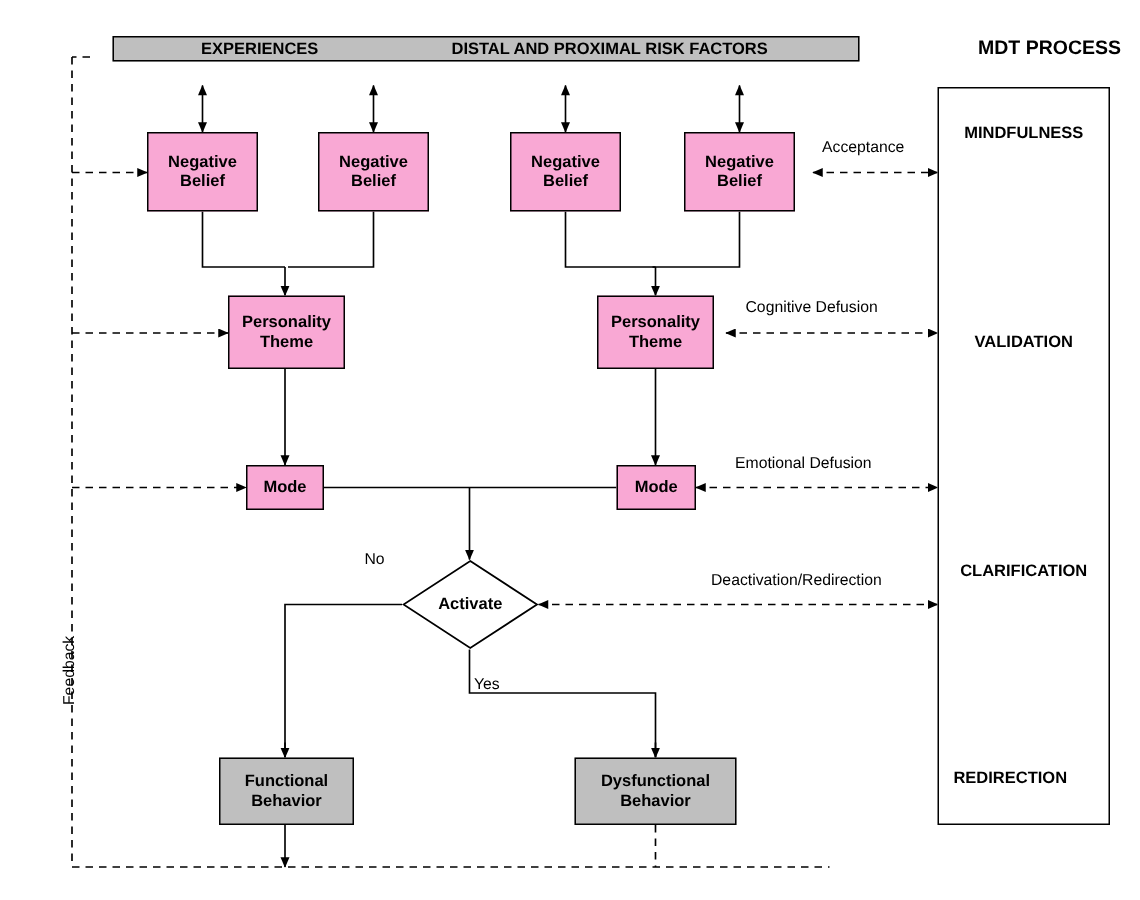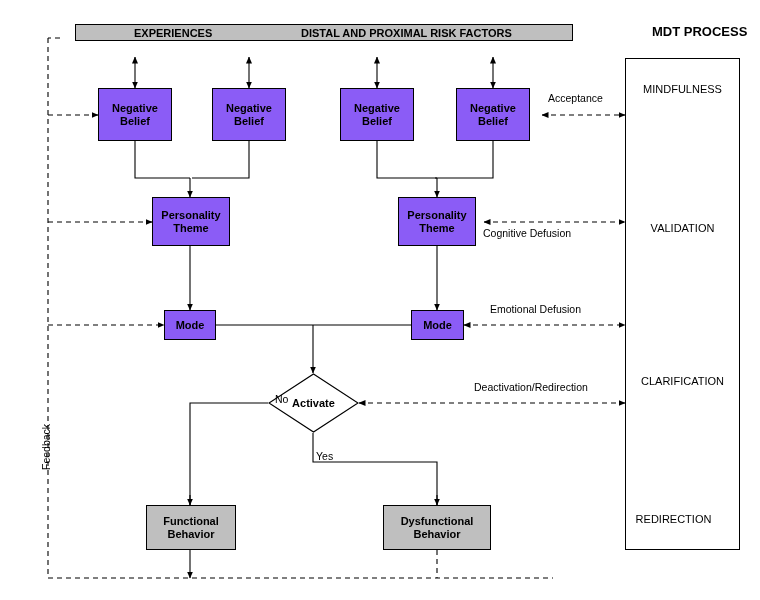--- a/index.html
+++ b/index.html
@@ -12,21 +12,21 @@
     width: 760px;
     height: 600px;
     background: #ffffff;
     font-family: "Liberation Sans", sans-serif;
     overflow: hidden;
   }
   .node {
     position: absolute;
     box-sizing: border-box;
     border: 1px solid #000000;
-    background: #8b5cf6;
+    background: #f9a8d4;
     display: flex;
     align-items: center;
     justify-content: center;
     text-align: center;
     font-weight: bold;
     font-size: 11px;
     line-height: 1.15;
     color: #000000;
     white-space: pre-line;
   }
@@ -48,21 +48,21 @@
     display: block;
   }
   .mdt-box {
     position: absolute;
     box-sizing: border-box;
     border: 1px solid #000000;
     background: #ffffff;
   }
   .mdt-label {
     position: absolute;
-    font-weight: normal;
+    font-weight: bold;
     font-size: 11px;
     color: #000000;
     text-align: center;
     white-space: nowrap;
   }
   .mdt-title {
     position: absolute;
     font-weight: bold;
     font-size: 13px;
     color: #000000;
@@ -212,32 +212,32 @@
 
   <div class="node" style="left:164px; top:310px; width:52px; height:30px;">Mode</div>
   <div class="node" style="left:411px; top:310px; width:53px; height:30px;">Mode</div>
 
   <div class="diamond-wrap" style="left:268px; top:373px; width:91px; height:60px;">
     <svg class="diamond-shape" viewBox="0 0 91 60" preserveAspectRatio="none">
       <polygon points="45.5,1 90,30 45.5,59 1,30" fill="#ffffff" stroke="#000000" stroke-width="1.2"></polygon>
     </svg>
     <div class="diamond-text">Activate</div>
   </div>
-  <div class="small-label" style="left:243px; top:393px;margin-left:32px;">No</div>
+  <div class="small-label" style="left:243px; top:367px;">No</div>
   <div class="small-label" style="left:316px; top:450px;">Yes</div>
 
   <div class="node gray" style="left:146px; top:505px; width:90px; height:45px;">Functional
 Behavior</div>
   <div class="node gray" style="left:383px; top:505px; width:108px; height:45px;">Dysfunctional
 Behavior</div>
 
   <div class="feedback-label" style="left:40px; top:470px;">Feedback</div>
 
   <div class="edge-label" style="left:548px; top:92px;">Acceptance</div>
-  <div class="edge-label" style="left:483px; top:199px;margin-top:28px;">Cognitive Defusion</div>
+  <div class="edge-label" style="left:497px; top:199px;">Cognitive Defusion</div>
   <div class="edge-label" style="left:490px; top:303px;">Emotional Defusion</div>
   <div class="edge-label" style="left:474px; top:381px;">Deactivation/Redirection</div>
 
   <div class="mdt-title" style="left:620px; top:24px;">MDT PROCESS</div>
   <div class="mdt-box" style="left:625px; top:58px; width:115px; height:492px;"></div>
   <div class="mdt-label" style="left:625px; top:83px; width:115px;">MINDFULNESS</div>
   <div class="mdt-label" style="left:625px; top:222px; width:115px;">VALIDATION</div>
   <div class="mdt-label" style="left:625px; top:375px; width:115px;">CLARIFICATION</div>
   <div class="mdt-label" style="left:625px; top:513px; width:97px;">REDIRECTION</div>
 

